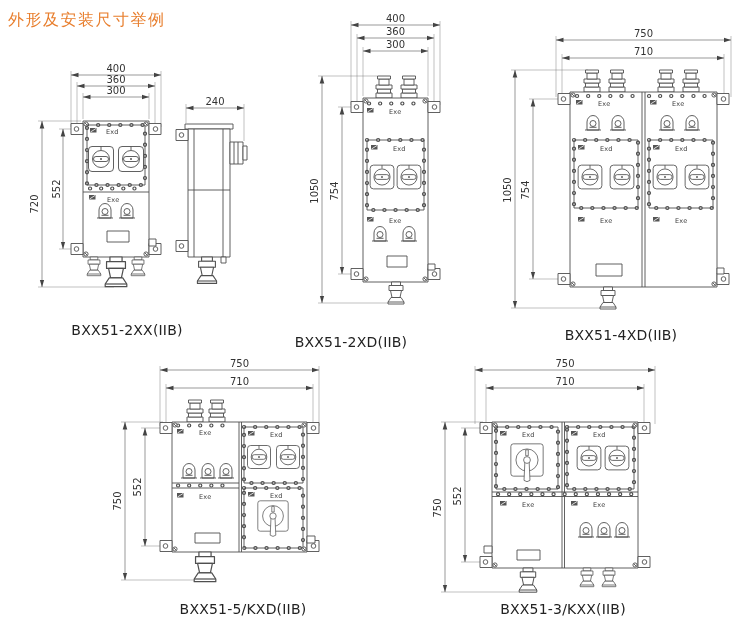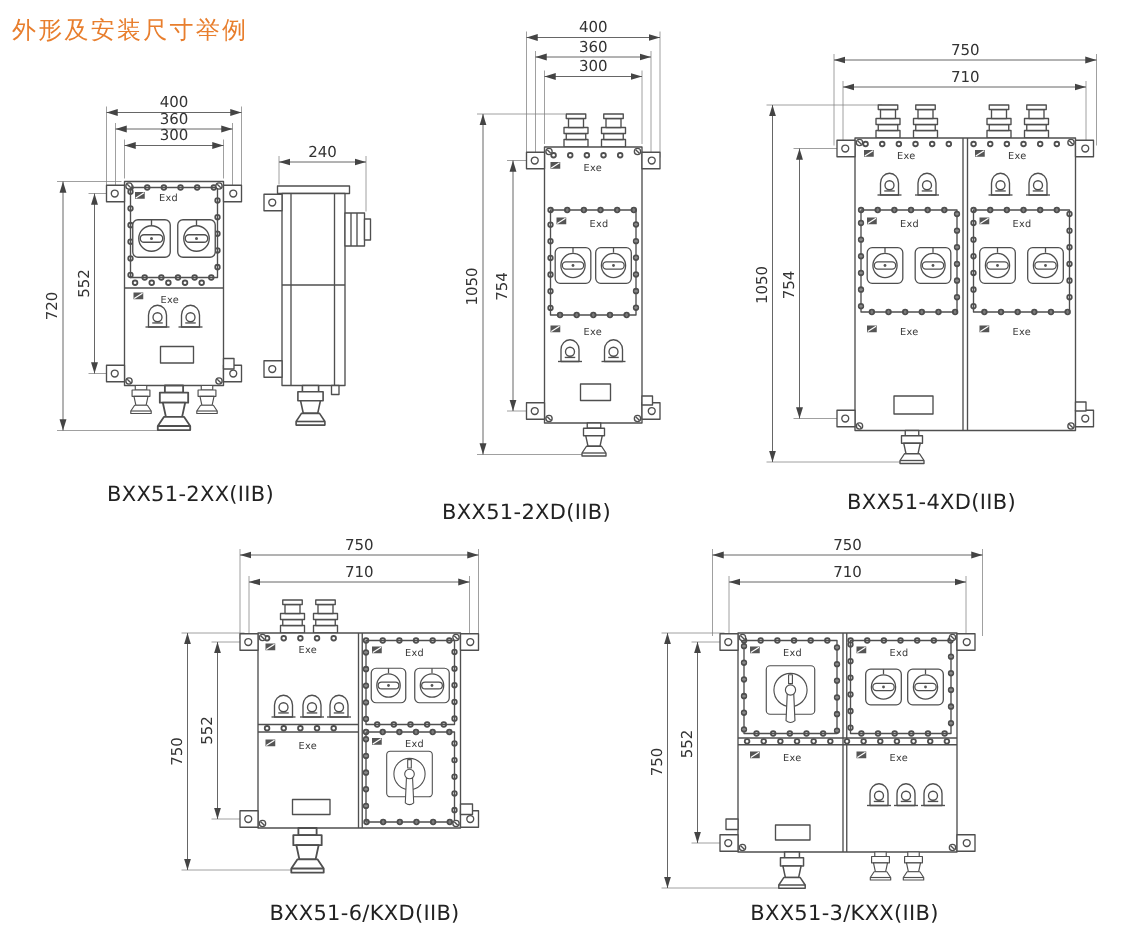--- a/index.html
+++ b/index.html
@@ -426,14 +426,14 @@
         <use href="#bolt" x="210" y="67"></use>
         <use href="#bolt" x="70" y="207"></use>
         <use href="#bolt" x="210" y="207"></use>
   </g>
 </svg>
 </figure>
 
 <div class="cap" style="left:127px;top:322px">BXX51-2XX(IIB)</div>
 <div class="cap" style="left:351px;top:334px">BXX51-2XD(IIB)</div>
 <div class="cap" style="left:621px;top:327px">BXX51-4XD(IIB)</div>
-<div class="cap" style="left:243px;top:601px">BXX51-6/KXD(IIB)</div>
+<div class="cap" style="left:243px;top:601px">BXX51-5/KXD(IIB)</div>
 <div class="cap" style="left:563px;top:601px">BXX51-3/KXX(IIB)</div>
 
 </body></html>

